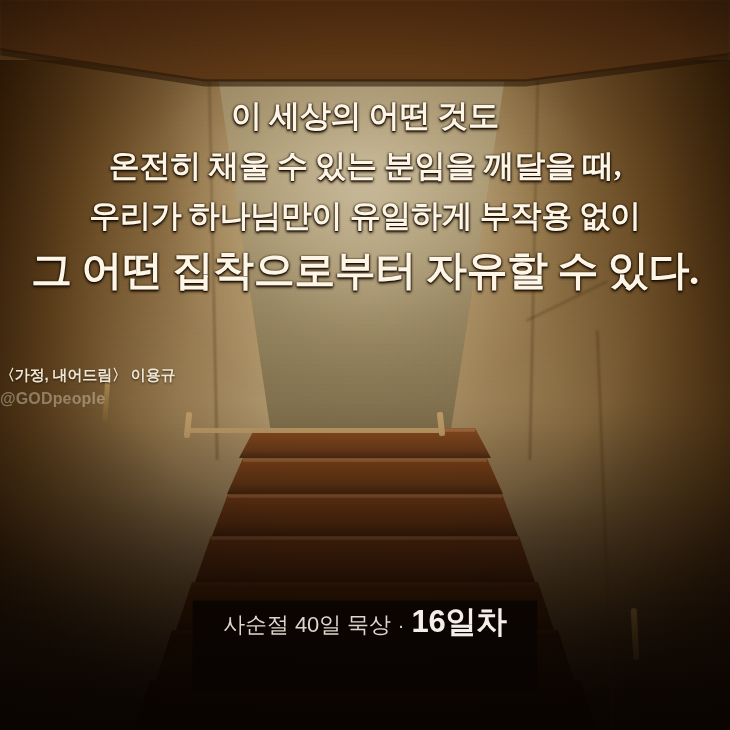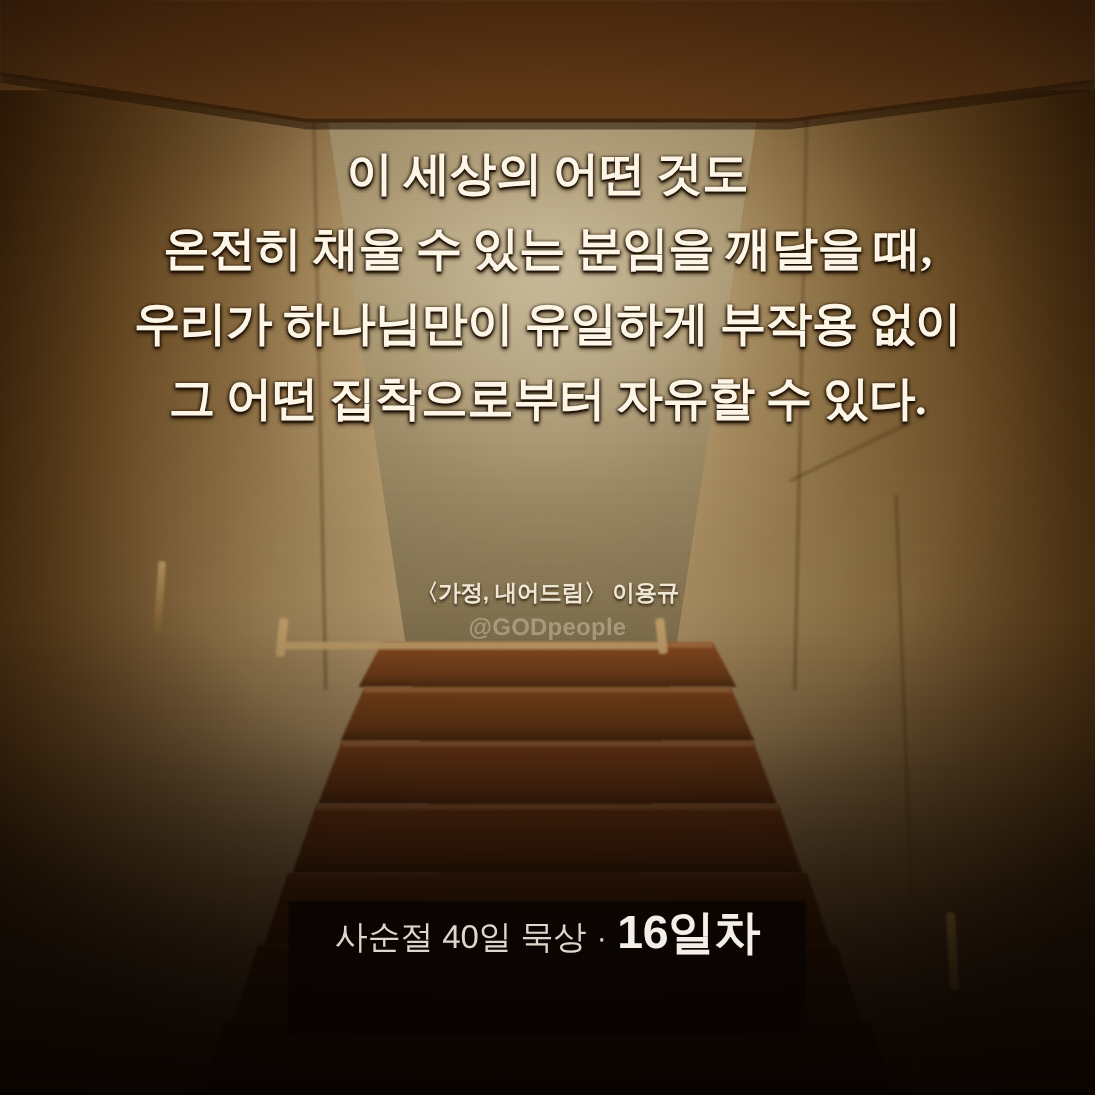--- a/index.html
+++ b/index.html
@@ -255,29 +255,28 @@
     text-shadow:
        0 2px 3px rgba(28,14,2,0.92),
        0 1px 1px rgba(20,10,0,0.85),
       -1px 0 2px rgba(30,16,3,0.55),
        1px 0 2px rgba(30,16,3,0.55);
   }
   .qline.l1 { font-size: 31px; margin-bottom: 19px; }
   .qline.l2 { font-size: 31px; margin-bottom: 19px; }
   .qline.l3 { font-size: 31px; margin-bottom: 19px; }
   .qline.l4 { font-size: 31px; margin-bottom: 19px; }
-  .qline.l5 { font-size: 31px; margin-bottom: 16px; }
+  .qline.l5 { font-size: 41px; margin-bottom: 16px; }
 
   .attrib {
     position: absolute;
     left: 0; top: 366px;
     width: 730px;
-    text-align: center;
+    text-align: left;
     z-index: 6;
-    margin-top: 20px;
   }
   .attrib .src {
     display: block;
     color: #efe7d6;
     font-size: 15px;
     font-weight: 700;
     font-family: "Liberation Sans", "DejaVu Sans", sans-serif;
     letter-spacing: -0.01em;
     text-shadow: 0 1px 2px rgba(30,16,3,0.80);
   }

